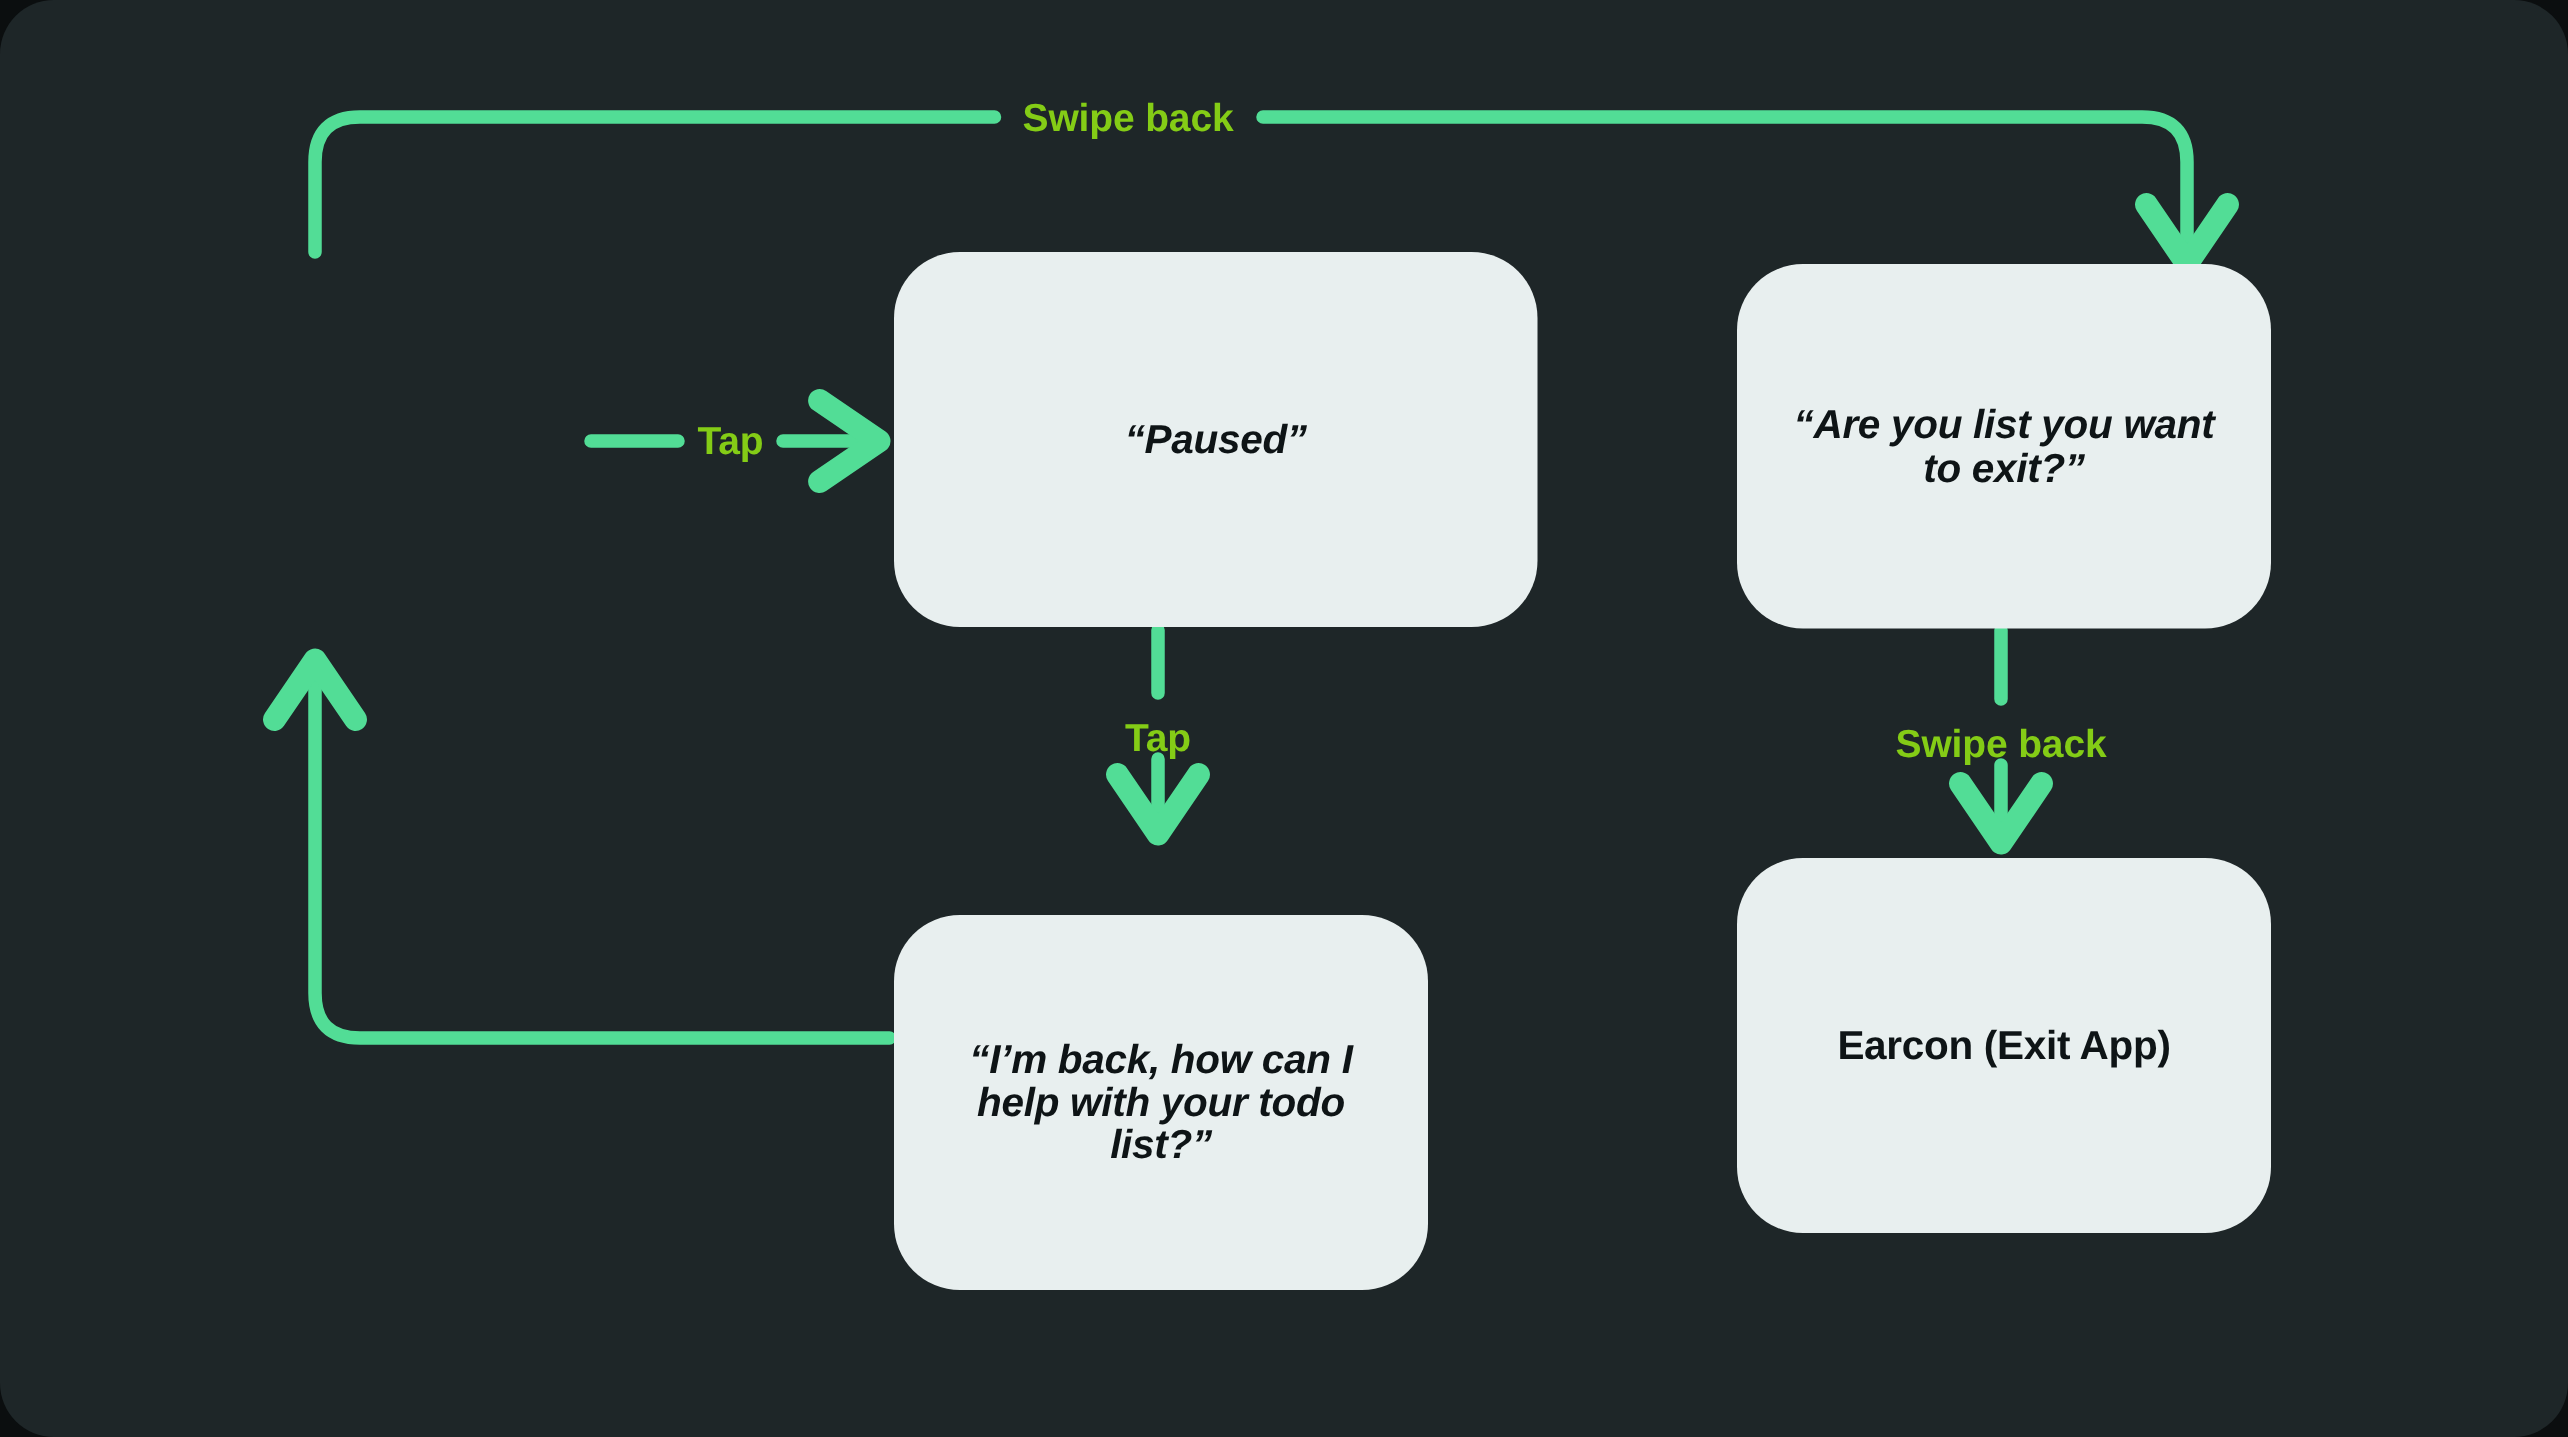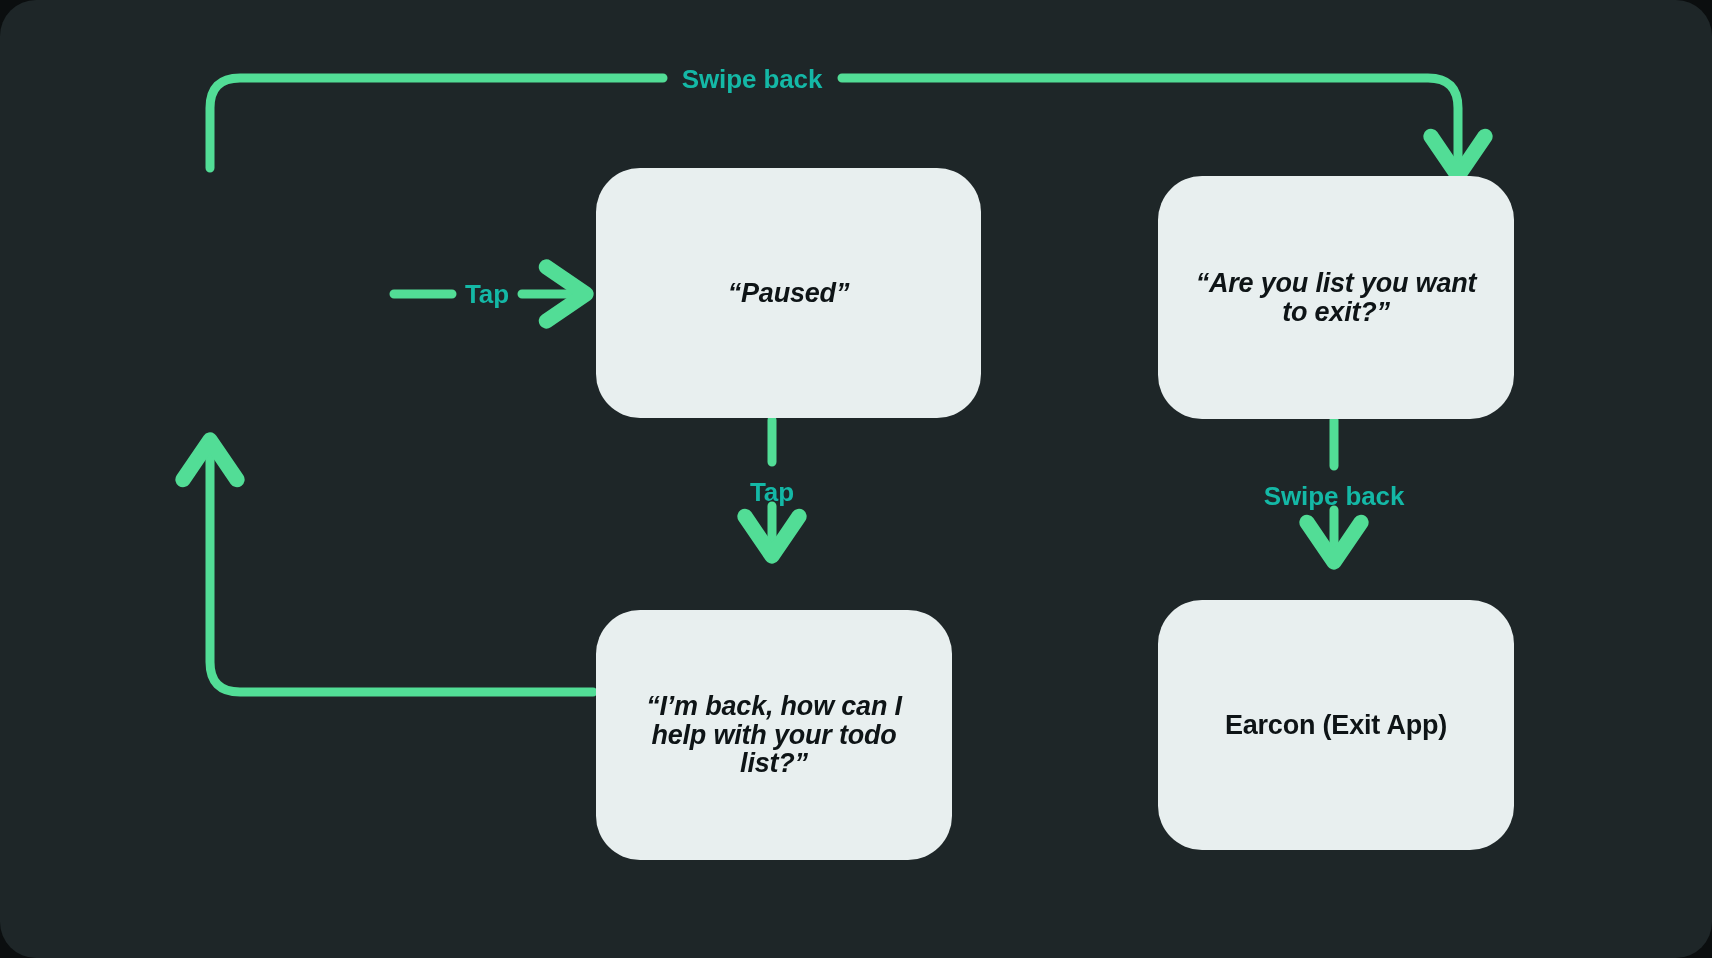--- a/index.html
+++ b/index.html
@@ -46,21 +46,21 @@
     font-size: 27px;
     line-height: 1.07;
     text-align: center;
     letter-spacing: -0.2px;
   }
   .node-label.plain {
     font-style: normal;
   }
   .edge-label {
     position: absolute;
-    color: #14b8a6;
+    color: #84cc16;
     font-weight: bold;
     font-size: 26px;
     letter-spacing: -0.1px;
     white-space: nowrap;
     transform: translate(-50%, -50%);
     text-align: center;
   }
 </style>
 </head>
 <body>
@@ -79,33 +79,33 @@
     <path d="M394,294 L452,294 M522,294 L586,294" fill="none" stroke="#52DD96" stroke-width="9" stroke-linecap="round" marker-end="url(#arrowhead)"></path>
 
     <path d="M772,420 L772,462 M772,506 L772,556" fill="none" stroke="#52DD96" stroke-width="9" stroke-linecap="round" marker-end="url(#arrowhead)"></path>
 
     <path d="M1334,420 L1334,466 M1334,510 L1334,562" fill="none" stroke="#52DD96" stroke-width="9" stroke-linecap="round" marker-end="url(#arrowhead)"></path>
 
     <path d="M593,692 L240,692 Q210,692 210,662 L210,440" fill="none" stroke="#52DD96" stroke-width="9" stroke-linecap="round" marker-end="url(#arrowhead)"></path>
   </svg>
 
 
-  <div class="node" style="left:596px; top:168px; width:385px; height:250px;">
+  <div class="node" style="left:596px; top:168px; width:429px; height:250px;">
     <span class="node-label">“Paused”</span>
   </div>
 
   <div class="node" style="left:1158px; top:176px; width:356px; height:243px;">
     <span class="node-label">“Are you list you want to exit?”</span>
   </div>
 
   <div class="node" style="left:596px; top:566px; width:356px; height:250px;margin-top:44px;">
     <span class="node-label">“I’m back, how can I help with your todo list?”</span>
   </div>
 
-  <div class="node" style="left:1158px; top:572px; width:356px; height:250px;margin-top:28px;">
+  <div class="node" style="left:1158px; top:572px; width:356px; height:250px;">
     <span class="node-label plain">Earcon (Exit App)</span>
   </div>
 
   <div class="edge-label" style="left:752px; top:79px;">Swipe back</div>
 
   <div class="edge-label" style="left:487px; top:294px;">Tap</div>
 
   <div class="edge-label" style="left:772px; top:492px;">Tap</div>
 
   <div class="edge-label" style="left:1334px; top:496px;">Swipe back</div>

